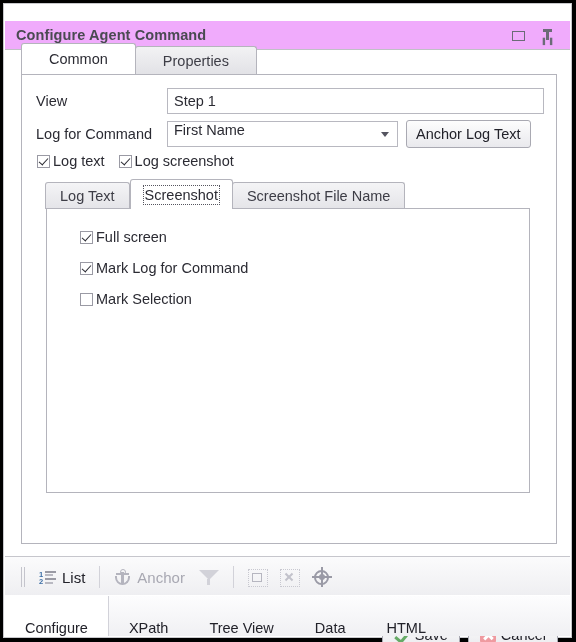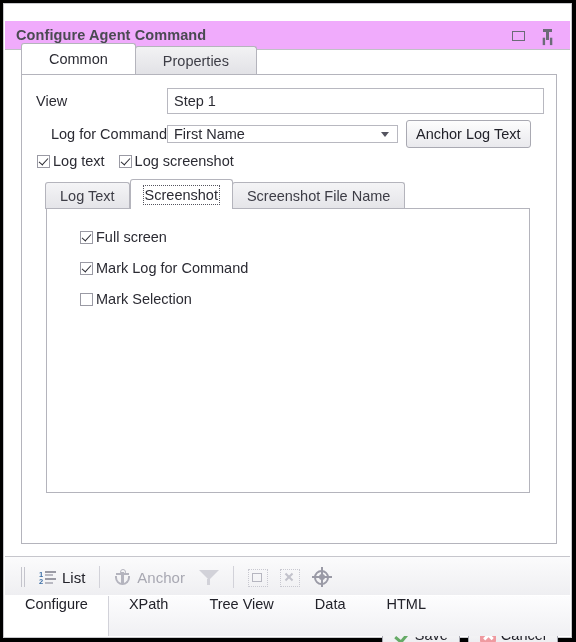--- a/index.html
+++ b/index.html
@@ -91,23 +91,23 @@
   .txtinput {
     flex:1; height:26px;
     border:1px solid #b8b8c0;
     background:#ffffff;
     font-family:"Liberation Sans", sans-serif;
     font-size:14.5px; color:#2b2b33;
     padding:0 6px; outline:none;
   }
 
   .row-log { left:14px; top:45px; width:508px; }
-  .row-log .lbl { width:131px;text-align:right; }
+  .row-log .lbl { width:131px; }
   .combo {
-    position:relative; width:231px; height:18px;
+    position:relative; width:231px; height:26px;
     border:1px solid #b8b8c0; background:#ffffff;
     display:flex; align-items:flex-start;
   }
   .combo .cval { font-size:14.5px; color:#2b2b33; padding-left:6px; }
   .combo .carr {
     position:absolute; right:8px; top:50%; margin-top:-2px;
     width:0;height:0;border-left:4.5px solid transparent;border-right:4.5px solid transparent;
     border-top:5px solid #555560;
   }
   .btn {
@@ -278,21 +278,21 @@
   .ic-target .vl { left:9px; top:0; width:2px; height:20px; }
 
   
   .bottom-tabs {
     position:absolute; left:1px; bottom:1px; right:1px; height:41px;
     background:linear-gradient(#fdfdfe,#f0f0f3);
     border-top:1px solid #ffffff;
     display:flex; align-items:stretch;
   }
   .btab {
-    padding:0 20px; display:flex; align-items:flex-start; justify-content:center;
+    padding:0 20px; display:flex; align-items:flex-end; justify-content:center;
     font-size:14.5px; color:#22222a; cursor:default;
     border-right:1px solid transparent;
   }
   .btab.active {
     background:#ffffff;
     border-right:1px solid #d2d2d9;
     box-shadow: inset 0 1px 0 #ffffff;
   }
 </style>
 </head>

